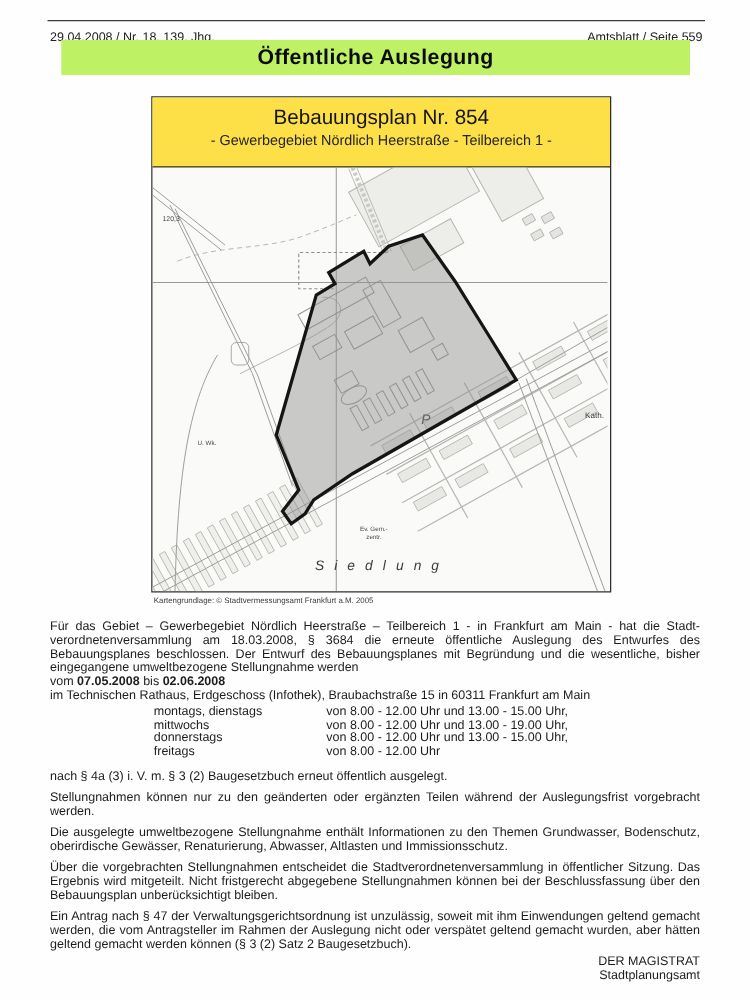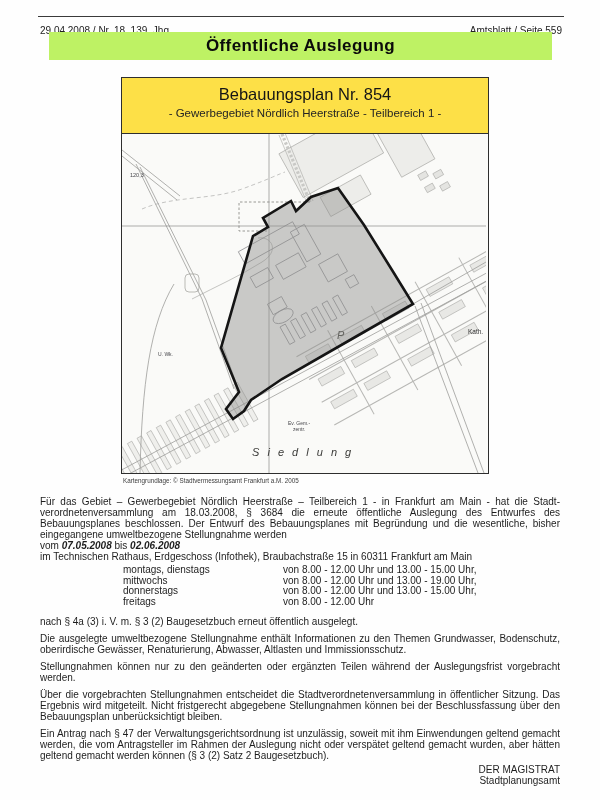--- a/index.html
+++ b/index.html
@@ -25,25 +25,25 @@
   .plan-title{font-size:16.5px;padding-top:7px;color:#161616;}
   .plan-subtitle{font-size:11.5px;padding-top:3px;color:#242424;}
   .mapwrap{height:339px;overflow:hidden;}
   svg{display:block;}
   .map-credit{position:absolute;top:477px;left:123px;font-size:6.3px;color:#3c3c3c;}
   
   .bodytext{position:absolute;top:496px;left:40px;right:40px;font-size:10px;line-height:11px;color:#1d1d1d;}
   .bodytext p{margin:0;text-align:justify;hyphens:manual;-webkit-hyphens:manual;}
   .p-gap{margin-top:6px !important;}
   .period{margin-top:6px;text-align:center;}
-  .period b{font-weight:bold;font-style:italic;}
+  .period b{font-weight:bold;}
   .location{margin-top:7px;text-align:left !important;}
   .sched{margin-top:3px;margin-left:83px;}
   .srow{display:flex;line-height:10.7px;}
-  .sdays{width:160px;flex:none;}
+  .sdays{width:138px;flex:none;}
   .stimes{flex:1;}
   .p-after-sched{margin-top:8px !important;}
   .sig{margin-top:3px;text-align:right;line-height:11px;}
 </style>
 </head>
 <body>
 
 <div class="page">
 
   <div class="hdr">
@@ -217,22 +217,22 @@
         <span class="sdays">donnerstags</span>
         <span class="stimes">von 8.00 - 12.00 Uhr und 13.00 - 15.00 Uhr,</span>
       </div>
       <div class="srow">
         <span class="sdays">freitags</span>
         <span class="stimes">von 8.00 - 12.00 Uhr</span>
       </div>
     </div>
 
     <p class="p-after-sched">nach § 4a (3) i. V. m. § 3 (2) Baugesetzbuch erneut öffentlich ausgelegt.</p>
+    <p class="p-gap">Stellungnahmen können nur zu den geänderten oder ergänzten Teilen während der Auslegungsfrist vorge­bracht werden.</p>
     <p class="p-gap">Die ausgelegte umweltbezogene Stellungnahme enthält Informationen zu den Themen Grundwasser, Boden­schutz, oberirdische Gewässer, Renaturierung, Abwasser, Altlasten und Immissionsschutz.</p>
-    <p class="p-gap">Stellungnahmen können nur zu den geänderten oder ergänzten Teilen während der Auslegungsfrist vorge­bracht werden.</p>
     <p class="p-gap">Über die vorgebrachten Stellungnahmen entscheidet die Stadtverordnetenversammlung in öffentlicher Sit­zung. Das Ergebnis wird mitgeteilt. Nicht fristgerecht abgegebene Stellungnahmen können bei der Beschluss­fassung über den Bebauungsplan unberücksichtigt bleiben.</p>
     <p class="p-gap">Ein Antrag nach § 47 der Verwaltungsgerichtsordnung ist unzulässig, soweit mit ihm Einwendungen geltend gemacht werden, die vom Antragsteller im Rahmen der Auslegung nicht oder verspätet geltend gemacht wur­den, aber hätten geltend gemacht werden können (§ 3 (2) Satz 2 Baugesetzbuch).</p>
 
     <div class="sig">
       <div>DER MAGISTRAT</div>
       <div>Stadtplanungsamt</div>
     </div>
   </div>
 
 </div>

